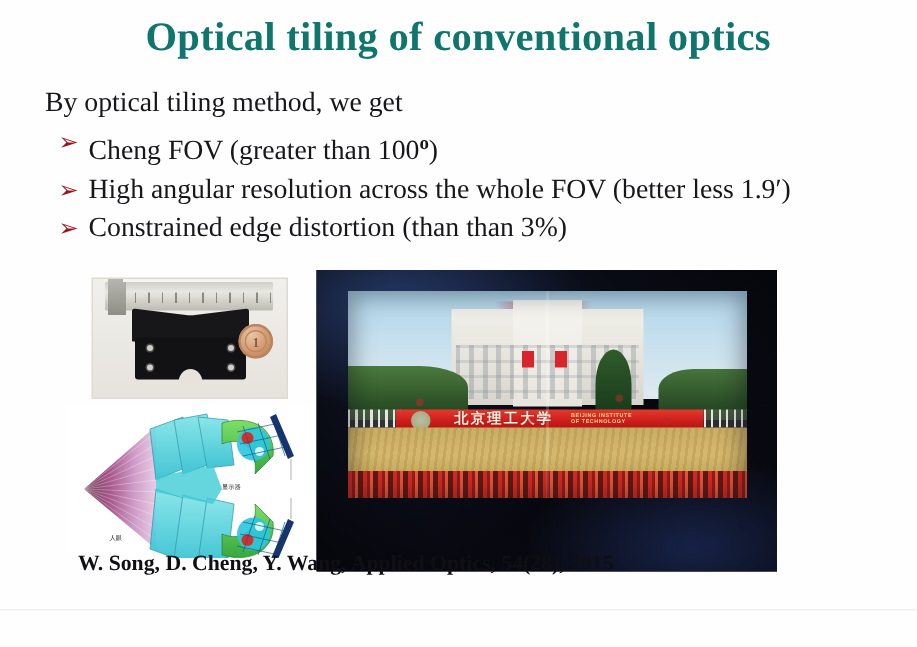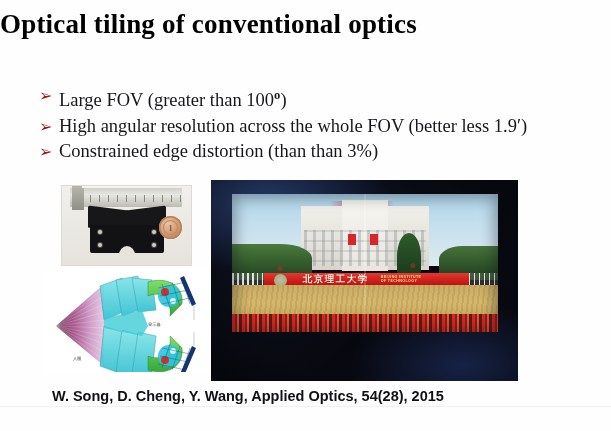--- a/index.html
+++ b/index.html
@@ -8,26 +8,26 @@
     background:#fefdfd;
     font-family:"Liberation Serif", serif;
     overflow:hidden;
     position:relative;
   }
   .slide{position:absolute;inset:0;background:#fffefe;}
 
   
   .title{
     position:absolute;left:0;right:0;top:9px;
-    text-align:left;
+    text-align:center;
     font-family:"Liberation Serif", serif;
     font-weight:bold;
     font-size:27px;
     letter-spacing:0.2px;
-    color:#000000;
+    color:#0f766e;
   }
 
   
   .lead{
     position:absolute;left:30px;top:59px;
     font-size:18.5px;color:#17161a;
     white-space:nowrap;
   }
   .bullets{
     position:absolute;left:39px;top:83px;
@@ -240,43 +240,44 @@
     background:linear-gradient(180deg,rgba(255,255,255,.30),rgba(255,255,255,.10));
   }
   .blur{
     position:absolute;inset:0;
     box-shadow:inset 0 0 14px 4px rgba(10,12,22,.35);
     pointer-events:none;
   }
 
   
   .citation{
-    position:absolute;left:52px;top:388px;
-    font-family:Liberation Sans, sans-serif;
+    position:absolute;left:52px;top:368px;
+    font-family:Liberation Serif, serif;
     font-weight:bold;font-size:14.5px;color:#101014;
     white-space:nowrap;
   }
   .hairline{
     position:absolute;left:0;right:0;top:406px;height:1px;
     background:rgba(0,0,0,.055);
   }
 </style>
 </head>
 <body>
 
 <div class="slide">
 
   <div class="title">Optical tiling of conventional optics</div>
 
+  <div class="lead">By optical tiling method, we get</div>
 
   <div class="bullets">
 
     <div class="bullet">
       <span class="arrow">➢</span>
-      <span class="btext"><span>Large FOV (greater than </span><span class="b">100</span><span class="sup">o</span><span class="b">)</span></span>
+      <span class="btext"><span>Cheng FOV (greater than </span><span class="b">100</span><span class="sup">o</span><span class="b">)</span></span>
     </div>
 
     <div class="bullet">
       <span class="arrow">➢</span>
       <span class="btext"><span>High angular resolution across the whole FOV (better less </span><span class="b">1.9′</span><span>)</span></span>
     </div>
 
     <div class="bullet">
       <span class="arrow">➢</span>
       <span class="btext"><span>Constrained edge distortion (than than </span><span class="b">3%</span><span>)</span></span>

